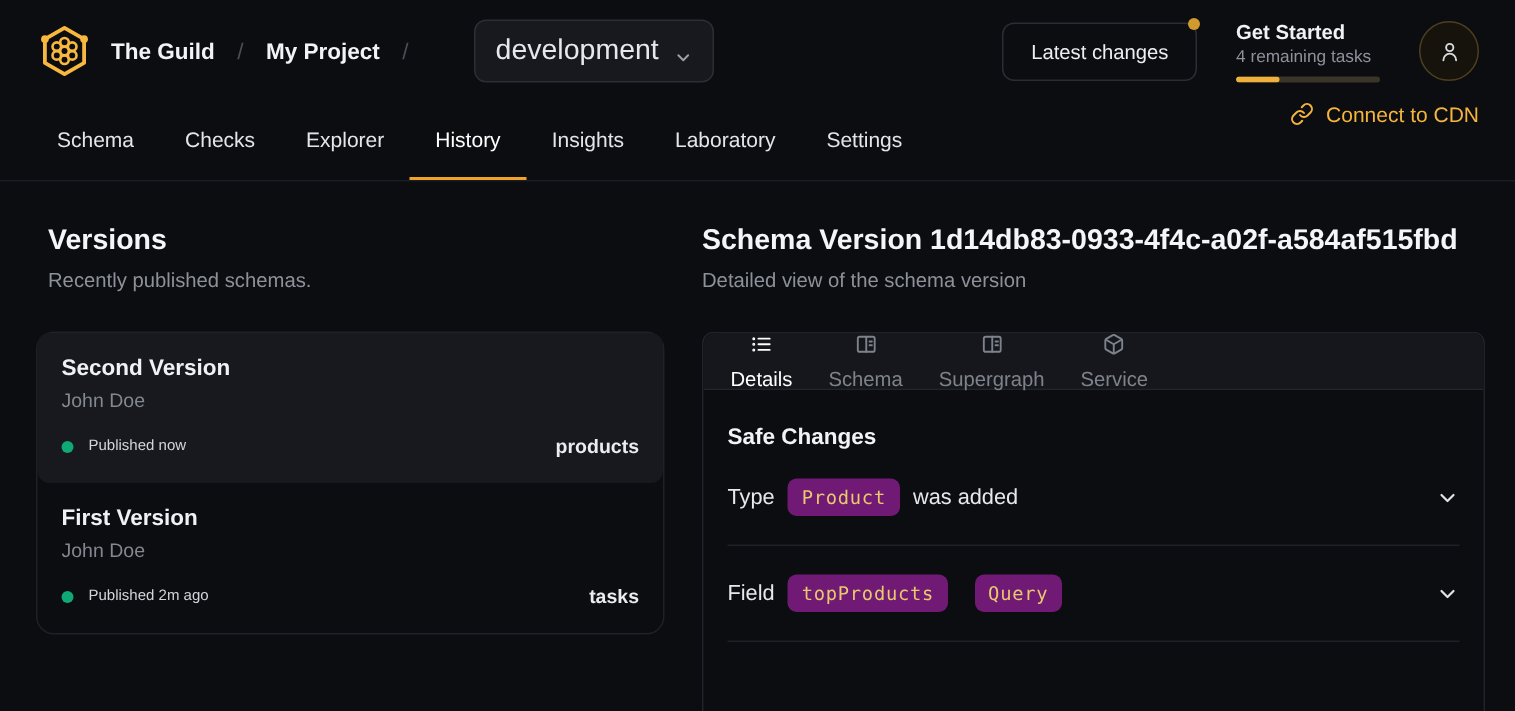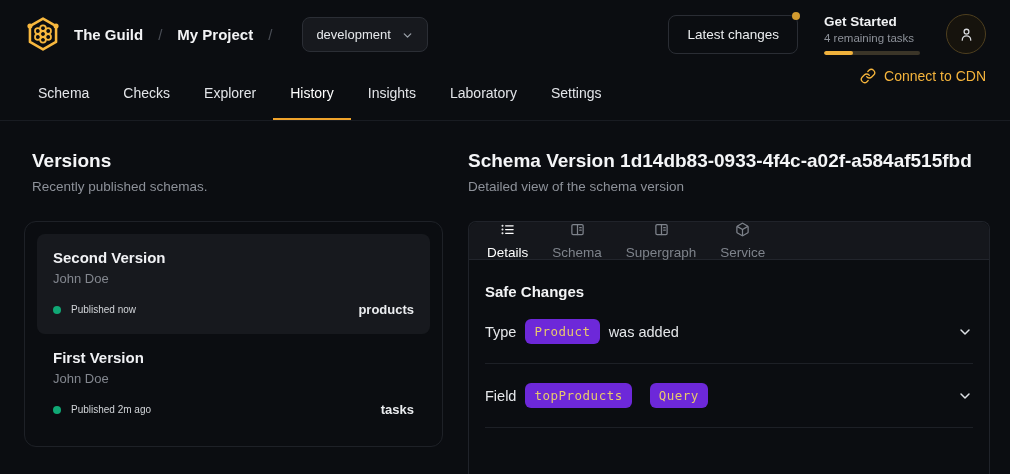--- a/index.html
+++ b/index.html
@@ -17,27 +17,27 @@
     height: 68px;
     display: flex;
     align-items: center;
     padding: 0 24px;
   }
   .logo { width: 38px; height: 38px; }
   .brand { font-size: 15px; font-weight: 600; margin-left: 12px; color: #f2f3f5; }
   .crumb-sep { color: #4a4e56; margin: 0 15px; font-size: 15px; font-weight: 300; }
   .project { font-size: 15px; font-weight: 600; color: #f2f3f5; }
   .env-select {
-    margin-left: 15px;
+    margin-left: 29px;
     display: flex; align-items: flex-end; gap: 10px;
     background: #17191e;
     border: 1px solid #2b2e35;
     border-radius: 8px;
     padding: 9px 13px;
-    font-size: 13px;
+    font-size: 19px;
     color: #e6e8eb;
     cursor: pointer;
   }
   .env-select .chev { color: #9aa0a8; }
 
   .header-right { margin-left: auto; display: flex; align-items: center; gap: 26px; }
   .latest-btn {
     position: relative;
     background: transparent;
     border: 1px solid #2a2d34;
@@ -99,21 +99,21 @@
   .col-right { flex: 1; margin-left: 25px; padding-right: 20px; }
 
   .panel-title { font-size: 19px; font-weight: 700; color: #f4f5f7; }
   .panel-sub { font-size: 13.5px; color: #8d9199; margin-top: 7px; }
   .col-left .panel-title, .col-left .panel-sub { margin-left: 8px; }
 
   .versions-box {
     margin-top: 27px;
     border: 1px solid #1e2127;
     border-radius: 12px;
-    padding: 12px;
+    padding: 0;
   }
   .version-card {
     border-radius: 8px;
     padding: 15px 16px 17px 16px;
     cursor: pointer;
   }
   .version-card.selected { background: #17191e; }
   .vc-title { font-size: 15px; font-weight: 600; color: #f0f1f4; }
   .vc-author { font-size: 13px; color: #83878f; margin-top: 5px; }
   .vc-status-row { display: flex; align-items: center; margin-top: 16px; }
@@ -154,21 +154,21 @@
     border-bottom: 1px solid #1d2026;
     font-size: 14.5px;
     color: #e6e8eb;
     text-align: right;
   }
   .change-row:first-of-type { margin-top: 9px; }
   .code-badge {
     font-family: "DejaVu Sans Mono", monospace;
     font-size: 12.5px;
     color: #e8c96d;
-    background: #6d28d9;
+    background: #701a75;
     border-radius: 6px;
     padding: 5px 9px;
     margin: 0 9px;
     letter-spacing: 0.5px;
   }
   .row-chev { margin-left: auto; color: #dfe2e6; cursor: pointer; }
 </style>
 </head>
 <body>
 

